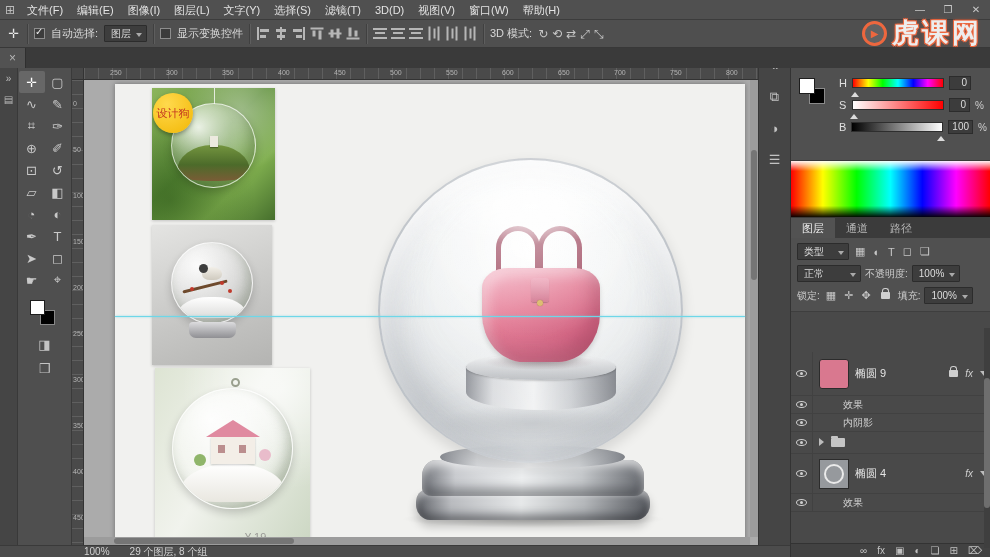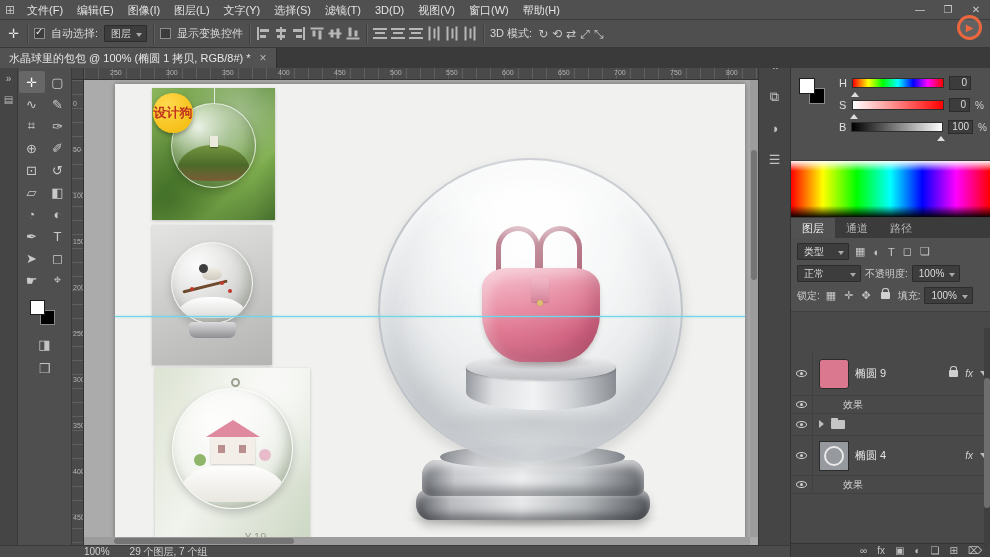--- a/index.html
+++ b/index.html
@@ -85,21 +85,21 @@
     box-shadow:inset -5px -7px 12px rgba(50,70,40,.25),0 4px 8px rgba(0,0,0,.18)}
   .g1{left:19px;top:15px;width:85px;height:85px}
   .moss{position:absolute;left:6%;right:6%;bottom:7%;height:44%;
     border-radius:50% 50% 45% 45%/75% 75% 28% 28%;
     background:linear-gradient(#74953f,#4c6b2a 55%,#7a5c36)}
   .fig{position:absolute;left:46%;top:38%;width:8px;height:11px;background:#eceadf;box-shadow:0 1px 1px rgba(0,0,0,.3)}
   .badge{position:absolute;left:1px;top:5px;width:40px;height:40px;border-radius:50%;
     display:flex;align-items:center;justify-content:center;
     background:radial-gradient(circle at 35% 28%,#ffd94d,#f2b705);
     box-shadow:0 2px 4px rgba(0,0,0,.35)}
-  .badge span{color:#c2331f;font-size:13px;font-weight:bold}
+  .badge span{color:#c2331f;font-size:11px;font-weight:normal}
 
   .ref2{left:68px;top:145px;width:120px;height:140px;background:linear-gradient(160deg,#e4e4e2,#c6c6c4 60%,#b4b4b2)}
   .g2{left:19px;top:17px;width:82px;height:82px;background:radial-gradient(circle at 32% 28%,rgba(255,255,255,.9),rgba(245,245,245,.45) 45%,rgba(235,235,235,.25) 70%,rgba(150,150,150,.2))}
   .snowfloor{position:absolute;left:8%;right:8%;bottom:6%;height:26%;border-radius:50% 50% 40% 40%/90% 90% 20% 20%;background:linear-gradient(#ffffff,#dcdcda)}
   .branch{position:absolute;left:12%;top:52%;width:58%;height:3px;background:#6e4a2d;border-radius:2px;transform:rotate(-14deg)}
   .bird{position:absolute;left:38%;top:30%;width:20px;height:13px;border-radius:60% 60% 50% 50%;background:linear-gradient(#f2efe8,#cfcabf)}
   .bird:before{content:"";position:absolute;left:-3px;top:-3px;width:9px;height:9px;border-radius:50%;background:#3d3d3d}
   .berry{position:absolute;width:4px;height:4px;border-radius:50%;background:#c0392b}
   .b1{left:22%;top:55%}.b2{left:60%;top:48%}.b3{left:70%;top:58%}
   .gbase{position:absolute;left:37px;top:97px;width:47px;height:16px;border-radius:4px 4px 7px 7px;
@@ -305,21 +305,20 @@
         <span class="g3d">↻</span>
         <span class="g3d">⟲</span>
         <span class="g3d">⇄</span>
         <span class="g3d">⤢</span>
         <span class="g3d">⤡</span>
       </span>
   </div>
 
   <div class="tabbar">
     <div class="doctab">
-      <span>水晶球里的包包 @ 100% (椭圆 1 拷贝, RGB/8#) *</span>
       <span class="tabclose">×</span>
     </div>
   </div>
 
   <div class="leftdock" id="leftdock">
       <span class="dock-ico">»</span>
       <span class="dock-ico">▤</span>
     </div>
 
   <div class="toolbar">
@@ -544,20 +543,26 @@
         <span class="lockico"></span>
         <span class="fxbadge">fx</span>
         <span class="chev down"></span>
       </div>
       <div class="lrow effect">
         <span class="eyebox">
             <span class="eye"></span>
           </span>
         <span class="ename">效果</span>
       </div>
+      <div class="lrow effect">
+        <span class="eyebox">
+            <span class="eye"></span>
+          </span>
+        <span class="ename">内阴影</span>
+      </div>
       <div class="lrow stub">
         <span class="eyebox">
             <span class="eye"></span>
           </span>
         <span class="chev right"></span>
         <span class="foldico"></span>
       </div>
       <div class="lrow shape2">
         <span class="eyebox">
             <span class="eye"></span>
@@ -586,19 +591,20 @@
         <span class="lb-ico">⊞</span>
         <span class="lb-ico">⌦</span>
       </div>
     <div class="pscrolltrack">
         <div class="pscroll"></div>
       </div>
   </div>
 
   <div class="statusbar">
     <span class="zoomval">100%</span>
-    <span class="docinfo">29 个图层, 7 个组</span>
+    <span class="docinfo">29 个图层, 8 个组</span>
   </div>
 
   <div class="watermark">
     <span class="wm-logo">▶</span>
+    <span class="wm-text">虎课网</span>
   </div>
 </div>
 
 </body></html>

